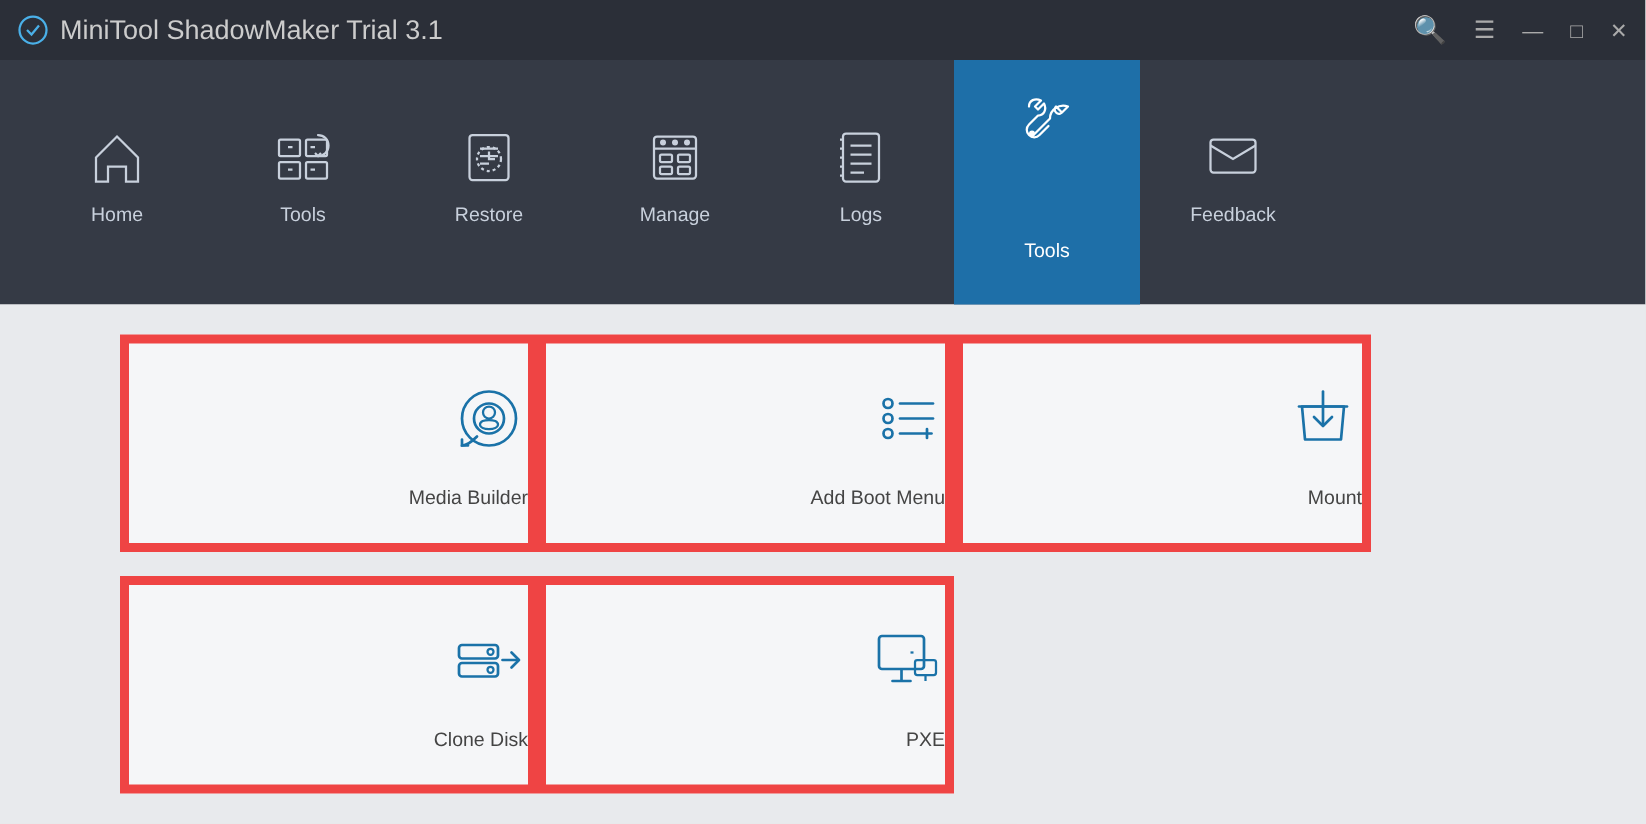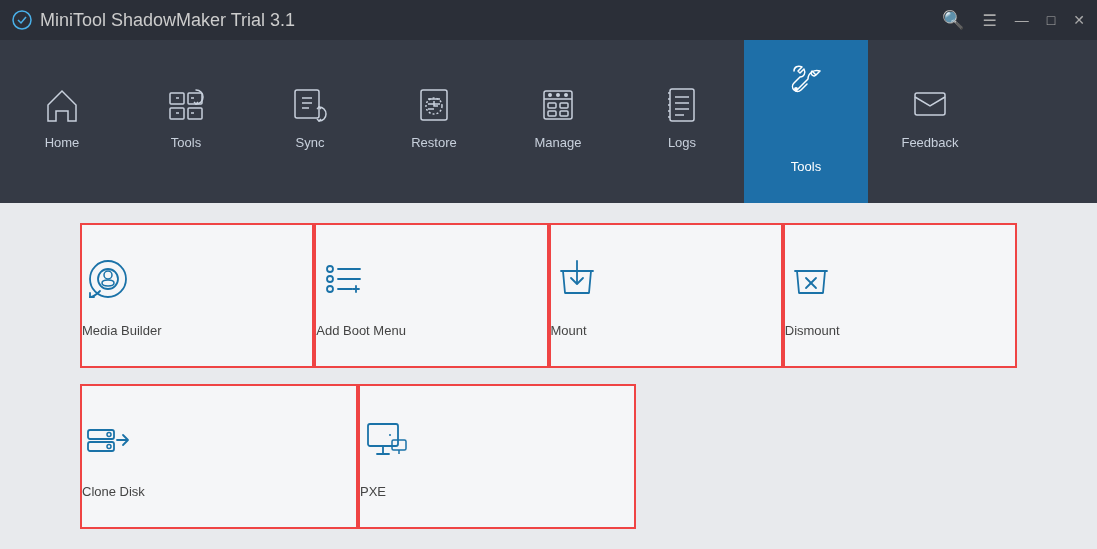--- a/index.html
+++ b/index.html
@@ -49,20 +49,21 @@
       cursor: pointer;
       color: #aaa;
     }
 
     
     .nav-bar {
       background: #353a45;
       height: 163px;
       display: flex;
       align-items: stretch;
+      padding-left: 16px;
     }
     .nav-item {
       display: flex;
       flex-direction: column;
       align-items: center;
       justify-content: center;
       width: 124px;
       cursor: pointer;
       color: #c8d0dc;
       gap: 8px;
@@ -108,26 +109,26 @@
       gap: 16px;
     }
 
     .tools-row {
       display: flex;
       gap: 0;
     }
 
     .tool-card {
       background: #f5f6f8;
-      border: 2px solid #ef4444;
+      border: 6px solid #ef4444;
       width: 278px;
       height: 145px;
       display: flex;
       flex-direction: column;
-      align-items: flex-start;
+      align-items: flex-end;
       justify-content: center;
       gap: 14px;
       cursor: pointer;
       transition: background 0.15s;
     }
     .tool-card .tool-icon svg {
       width: 52px;
       height: 52px;
       stroke: #1a72a8;
       fill: none;
@@ -180,32 +181,20 @@
         <path d="M25 13 L28 13 M25 28 L28 28"></path>
         <path d="M10 13 L13 13 M10 28 L13 28"></path>
 
         <path d="M30 5 C34 5 37 8 37 12 C37 16 34 19 30 19" stroke-linecap="round"></path>
         <path d="M28 17 L30 19 L32 17"></path>
       </svg>
     </div>
     <span class="nav-label">Tools</span>
   </div>
 
-  <div class="nav-item">
-    <div class="nav-icon">
-      <svg viewBox="0 0 40 40">
-        <rect x="5" y="5" width="24" height="28" rx="2"></rect>
-        <path d="M12 13 L22 13 M12 18 L22 18 M12 23 L19 23"></path>
-        <path d="M29 22 C33 22 36 25 36 29 C36 33 33 36 29 36" stroke-linecap="round"></path>
-        <path d="M27 34 L29 36 L31 34"></path>
-        <path d="M31 24 L29 22 L27 24"></path>
-      </svg>
-    </div>
-    <span class="nav-label">Sync</span>
-  </div>
 
   <div class="nav-item">
     <div class="nav-icon">
       <svg viewBox="0 0 40 40">
         <rect x="7" y="5" width="26" height="30" rx="2"></rect>
         <path d="M14 14 L26 14 M14 19 L26 19 M14 24 L20 24"></path>
         <circle cx="20" cy="21" r="8" stroke-dasharray="2 2"></circle>
         <path d="M20 16 L20 21 L24 21"></path>
       </svg>
     </div>
@@ -307,33 +296,20 @@
           <path d="M12 18 L14 40 L38 40 L40 18 Z" stroke="#1a72a8" stroke-width="1.8" fill="none" stroke-linejoin="round"></path>
           <path d="M10 18 L42 18" stroke="#1a72a8" stroke-width="1.8" stroke-linecap="round"></path>
 
           <line x1="26" y1="8" x2="26" y2="30" stroke="#1a72a8" stroke-width="1.8" stroke-linecap="round"></line>
           <path d="M20 25 L26 31 L32 25" stroke="#1a72a8" stroke-width="1.8" fill="none" stroke-linecap="round" stroke-linejoin="round"></path>
         </svg>
       </div>
       <span class="tool-label">Mount</span>
     </div>
 
-    <div class="tool-card">
-      <div class="tool-icon">
-        <svg viewBox="0 0 52 52">
-
-          <path d="M12 18 L14 40 L38 40 L40 18 Z" stroke="#1a72a8" stroke-width="1.8" fill="none" stroke-linejoin="round"></path>
-          <path d="M10 18 L42 18" stroke="#1a72a8" stroke-width="1.8" stroke-linecap="round"></path>
-
-          <line x1="21" y1="25" x2="31" y2="35" stroke="#1a72a8" stroke-width="1.8" stroke-linecap="round"></line>
-          <line x1="31" y1="25" x2="21" y2="35" stroke="#1a72a8" stroke-width="1.8" stroke-linecap="round"></line>
-        </svg>
-      </div>
-      <span class="tool-label">Dismount</span>
-    </div>
 
   </div>
 
   <div class="tools-row">
 
     <div class="tool-card">
       <div class="tool-icon">
         <svg viewBox="0 0 52 52">
 
           <rect x="6" y="16" width="26" height="9" rx="2" stroke="#1a72a8" stroke-width="1.8" fill="none"></rect>

